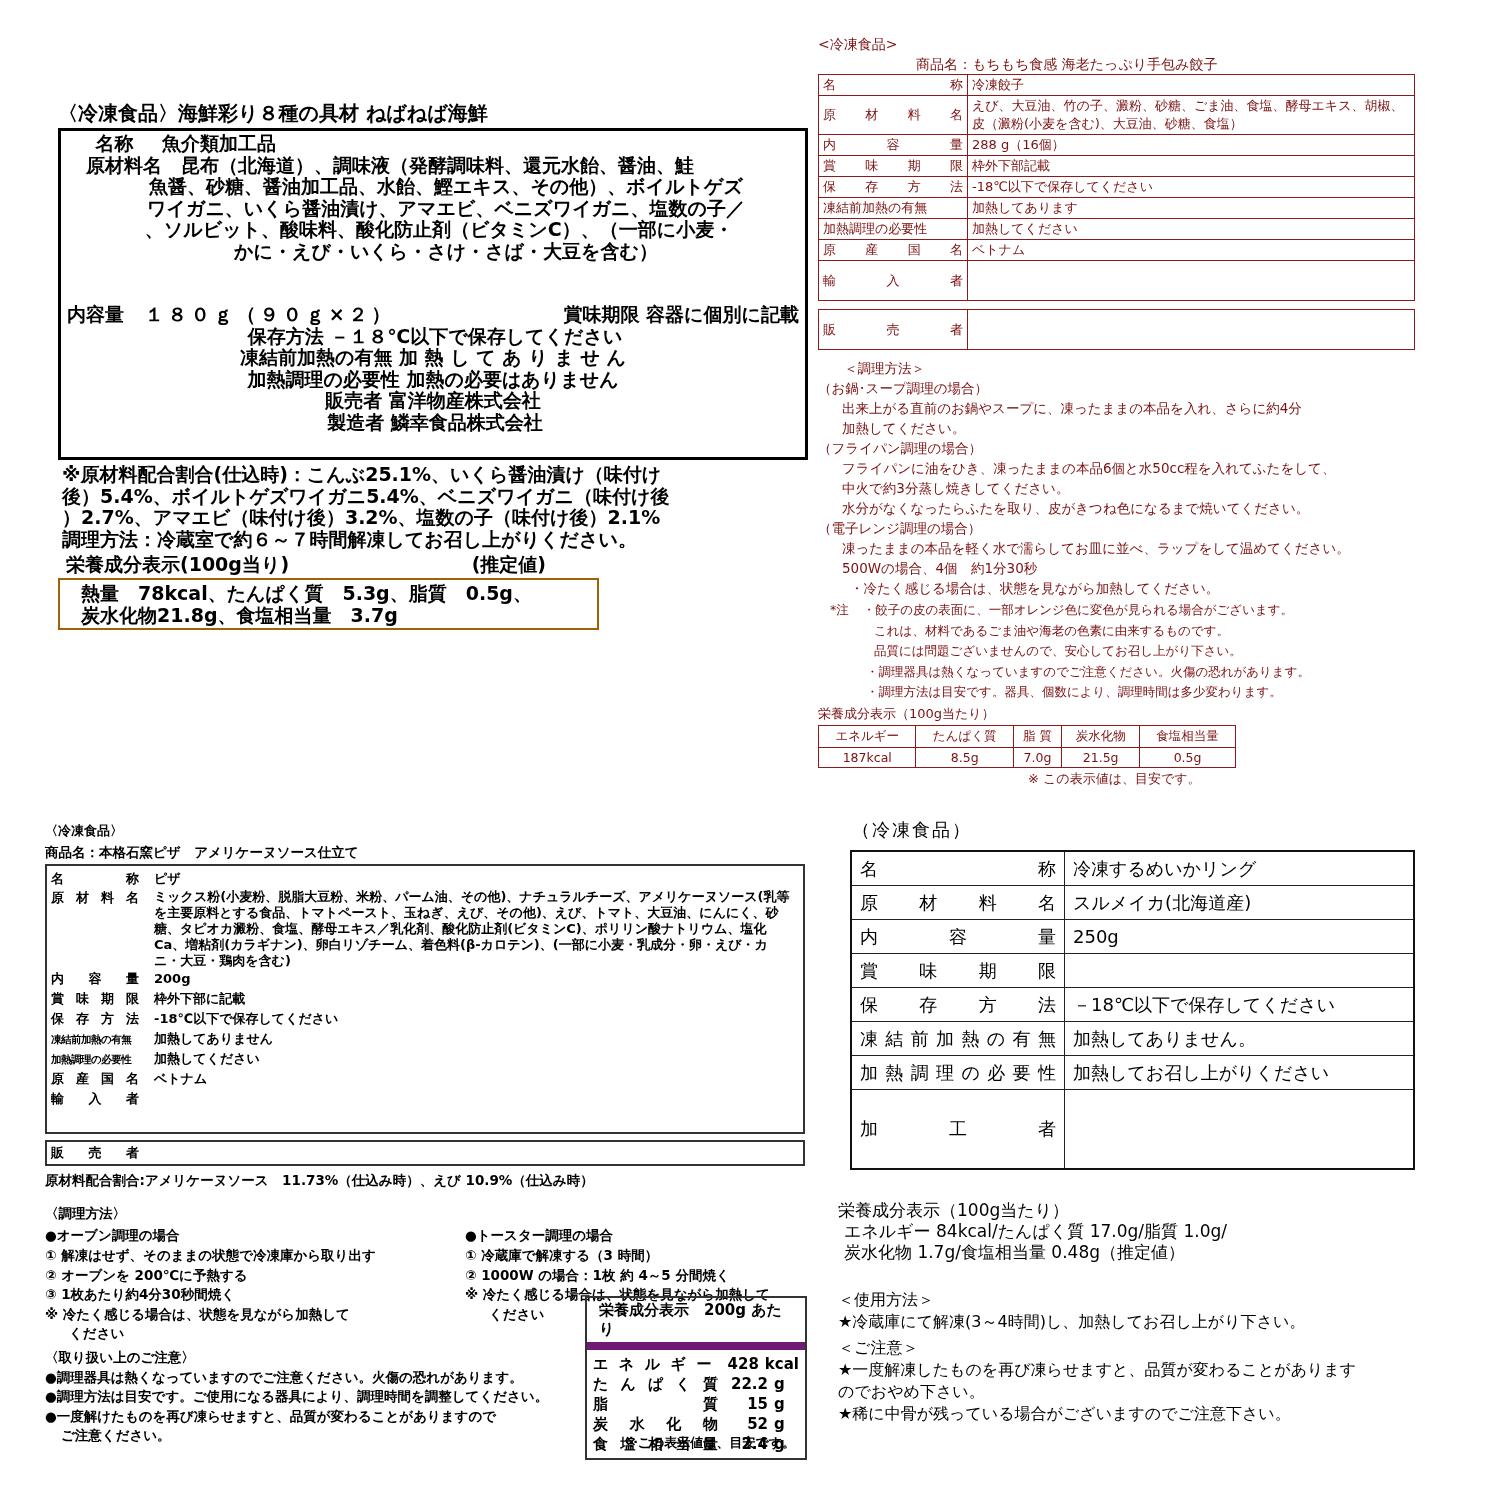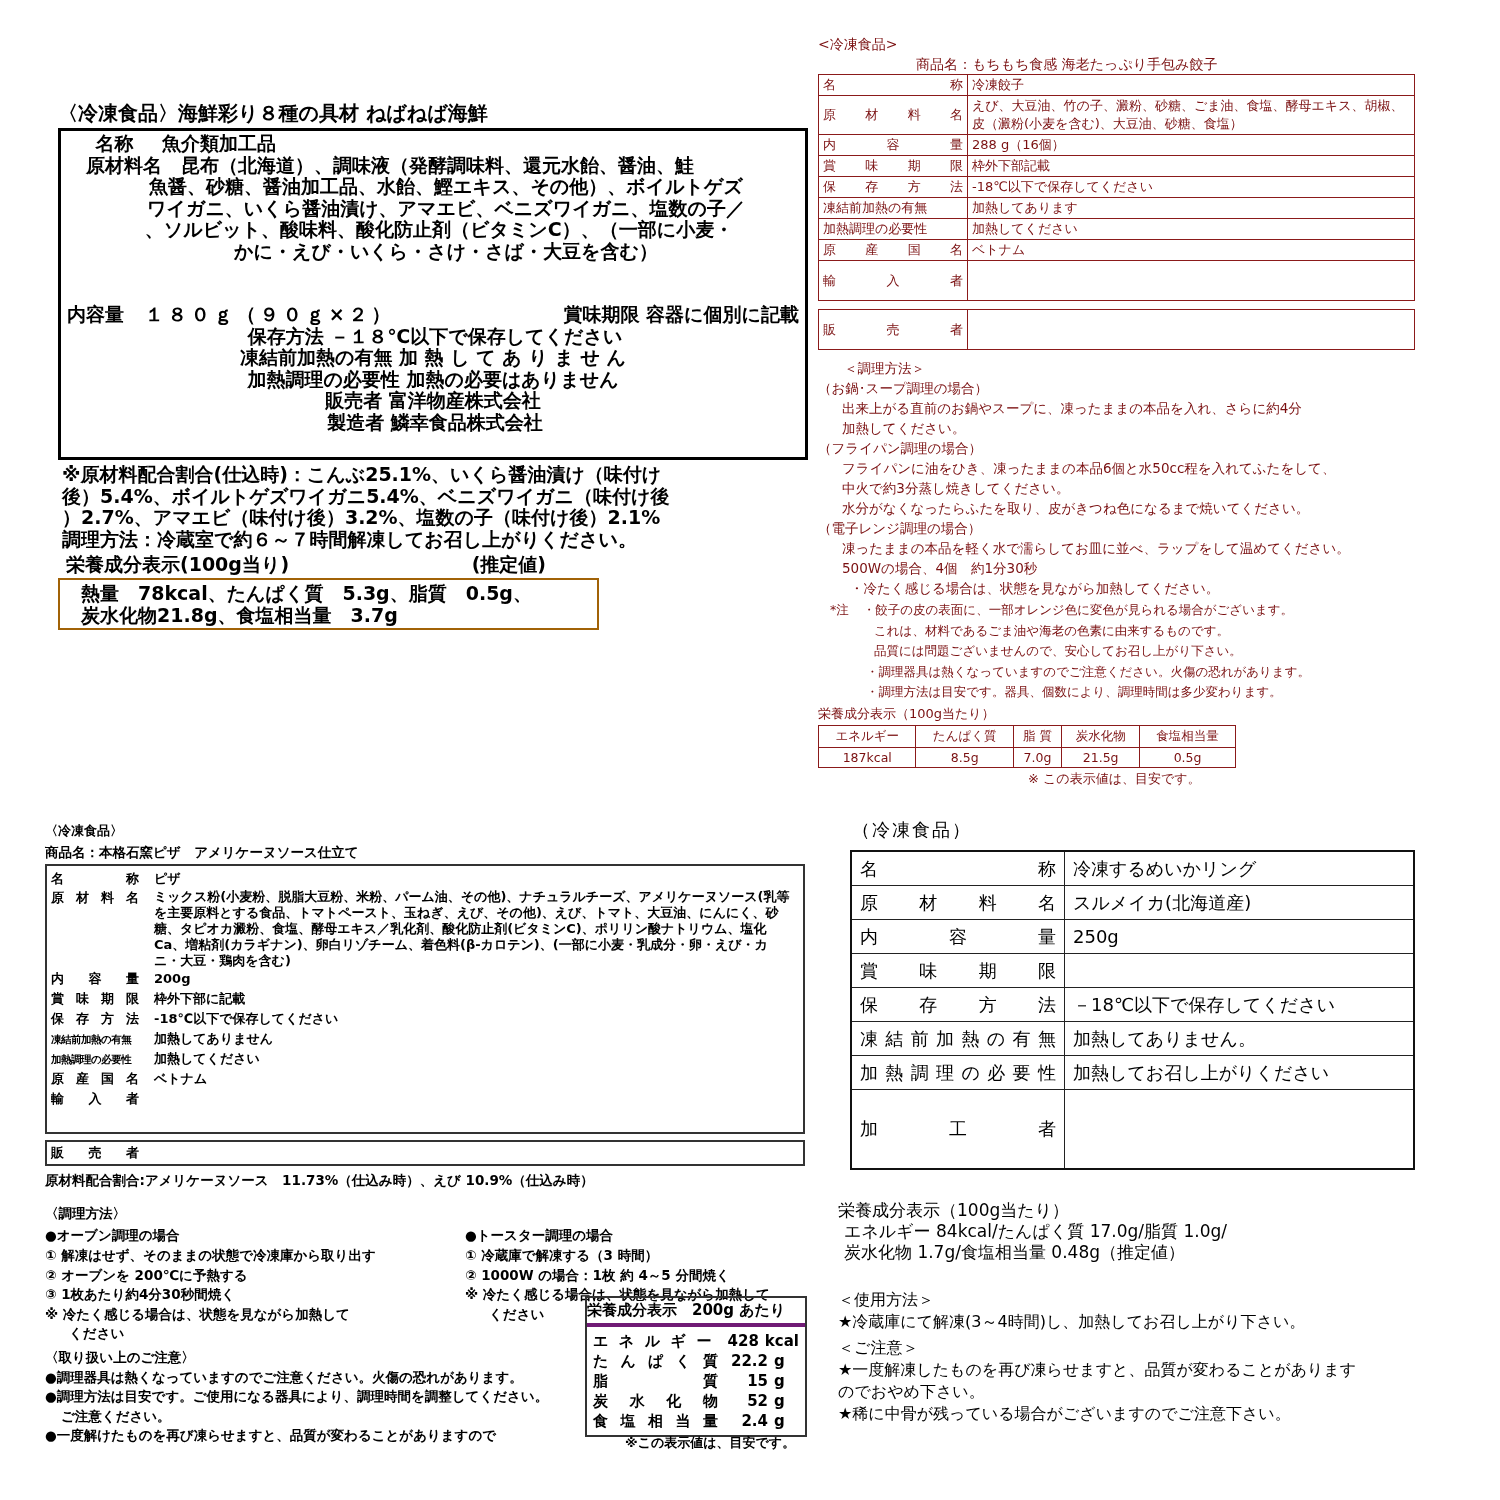--- a/index.html
+++ b/index.html
@@ -54,21 +54,21 @@
   #p3 .seller { border:2px solid #333; margin-top:6px; padding:2px 4px; height:26px; box-sizing:border-box; display:flex; }
   #p3 .ratio { margin-top:6px; font-size:13.5px; }
   #p3 .cols { display:flex; margin-top:12px; }
   #p3 .col1 { width:420px; }
   #p3 .col2 { width:340px; }
   #p3 .h { font-size:13.5px; line-height:22px; }
   #p3 .li { line-height:19.5px; font-size:13.5px; }
   #p3 .li.cont { padding-left:24px; }
   #p3 .care { margin-top:2px; }
   #p3 .nut-box { position:absolute; left:540px; top:474px; border:2px solid #333; width:218px; font-size:15px; }
-  #p3 .nut-box .th { border-bottom:4px solid #701a75; padding:3px 0; }
+  #p3 .nut-box .th { border-bottom:8px solid #701a75; padding:3px 12px; }
   #p3 .nut-box .nr { display:flex; padding:0 6px; line-height:20px; }
   #p3 .nut-box .nk { width:125px; display:flex; justify-content:space-between; }
   #p3 .nut-box .nv { width:50px; text-align:right; }
   #p3 .nut-box .nu { padding-left:6px; }
   #p3 .nut-box .pad { height:4px; }
   #p3 .nut-foot { position:absolute; left:580px; top:612px; font-size:13px; }
 
   
   #p4 { left:850px; top:818px; width:600px; font-size:18px; }
   #p4 .cat { font-size:18px; letter-spacing:2px; margin-left:2px; }
@@ -390,22 +390,22 @@
       <div class="li">① 冷蔵庫で解凍する（3 時間）</div>
       <div class="li">② 1000W の場合：1枚 約 4～5 分間焼く</div>
       <div class="li">※ 冷たく感じる場合は、状態を見ながら加熱して</div>
       <div class="li cont">ください</div>
     </div>
   </div>
   <div class="care">
     <div class="h">〈取り扱い上のご注意〉</div>
     <div class="li">●調理器具は熱くなっていますのでご注意ください。火傷の恐れがあります。</div>
     <div class="li">●調理方法は目安です。ご使用になる器具により、調理時間を調整してください。</div>
+    <div class="li">●一度解けたものを再び凍らせますと、品質が変わることがありますので</div>
     <div class="li cont" style="padding-left:16px">ご注意ください。</div>
-    <div class="li">●一度解けたものを再び凍らせますと、品質が変わることがありますので</div>
   </div>
   <div class="nut-box">
     <div class="th">栄養成分表示　200g あたり</div>
     <div class="pad"></div>
     <div id="p3-nut">
         <div class="nr">
           <div class="nk">
             <span>エ</span>
             <span>ネ</span>
             <span>ル</span>

